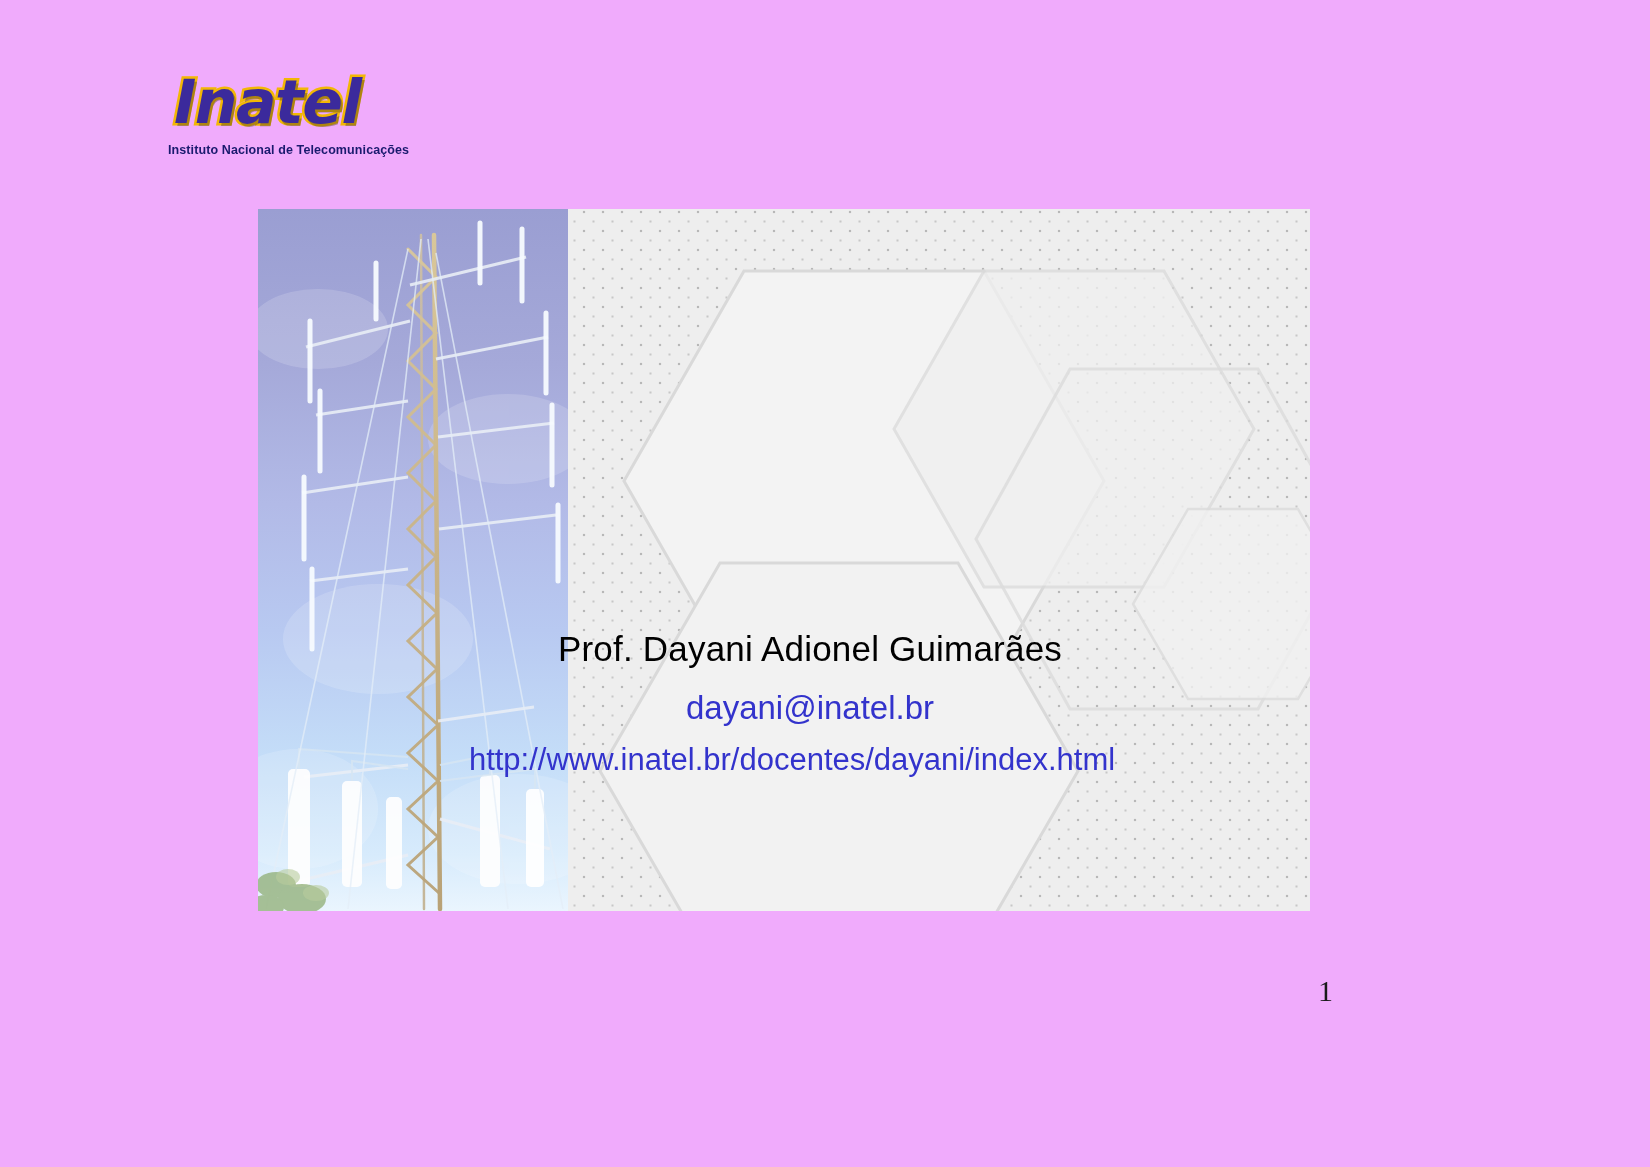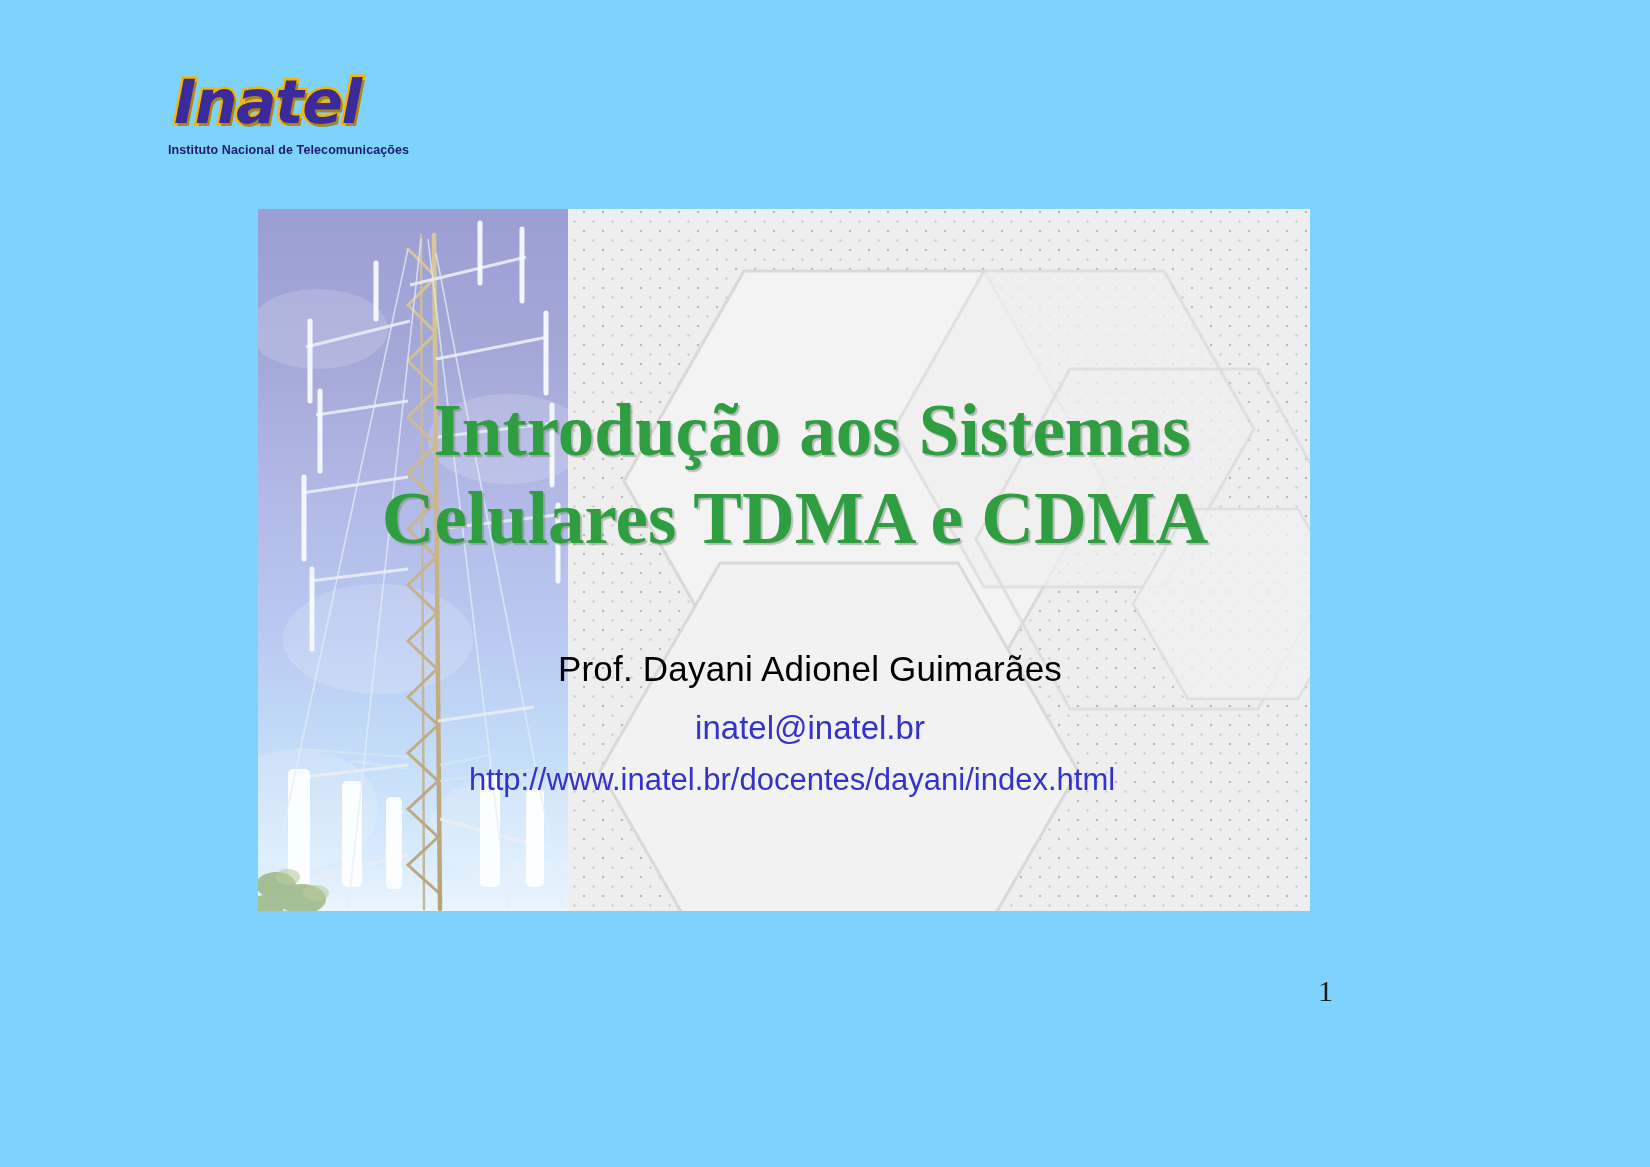--- a/index.html
+++ b/index.html
@@ -12,21 +12,21 @@
     height: 1167px;
     position: relative;
     font-family: "Liberation Sans", sans-serif;
     overflow: hidden;
   }
 
   
   #page {
     position: absolute;
     inset: 0;
-    background: #7dd3fc;
+    background: #f0abfc;
   }
 
   
   #logo-block {
     position: absolute;
     left: 168px;
     top: 72px;
     width: 250px;
     height: 100px;
   }
@@ -119,21 +119,21 @@
     text-shadow: 2px 2px 1px rgba(120,120,120,0.45);
     white-space: nowrap;
   }
   #title-line-1 { margin-left: 56px; }
   #title-line-2 { margin-left: 22px; }
 
   
   #author-block {
     position: absolute;
     left: 0;
-    top: 440px;
+    top: 420px;
     width: 100%;
     text-align: center;
   }
   #author-name {
     font-family: "Liberation Sans", sans-serif;
     font-size: 35px;
     color: #000000;
     letter-spacing: 0.2px;
     margin-left: 52px;
     white-space: nowrap;
@@ -309,28 +309,24 @@
           <ellipse cx="44" cy="690" rx="24" ry="15"></ellipse>
           <ellipse cx="8" cy="698" rx="18" ry="12"></ellipse>
         </g>
         <g fill="#b9cc9d" opacity="0.6">
           <ellipse cx="30" cy="668" rx="12" ry="8"></ellipse>
           <ellipse cx="58" cy="684" rx="13" ry="8"></ellipse>
         </g>
       </svg>
     </div>
 
-    <div id="title-block">
-      <div class="title-line" id="title-line-1">Introdução aos Sistemas</div>
-      <div class="title-line" id="title-line-2">Celulares TDMA e CDMA</div>
-    </div>
 
     <div id="author-block">
       <div id="author-name">Prof. Dayani Adionel Guimarães</div>
-      <div id="author-email">inatel@inatel.br</div>
+      <div id="author-email">dayani@inatel.br</div>
       <div id="author-url">http://www.inatel.br/docentes/dayani/index.html</div>
     </div>
 
   </div>
 
   <div id="page-number">1</div>
 
 </div>
 
 </body></html>

